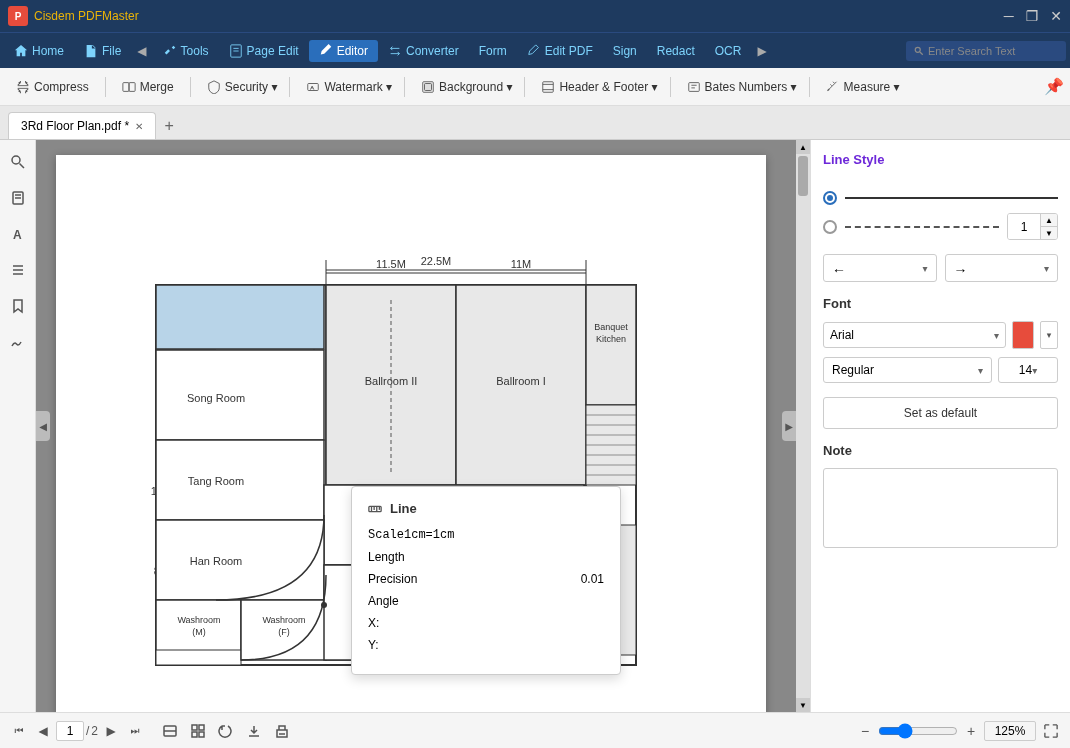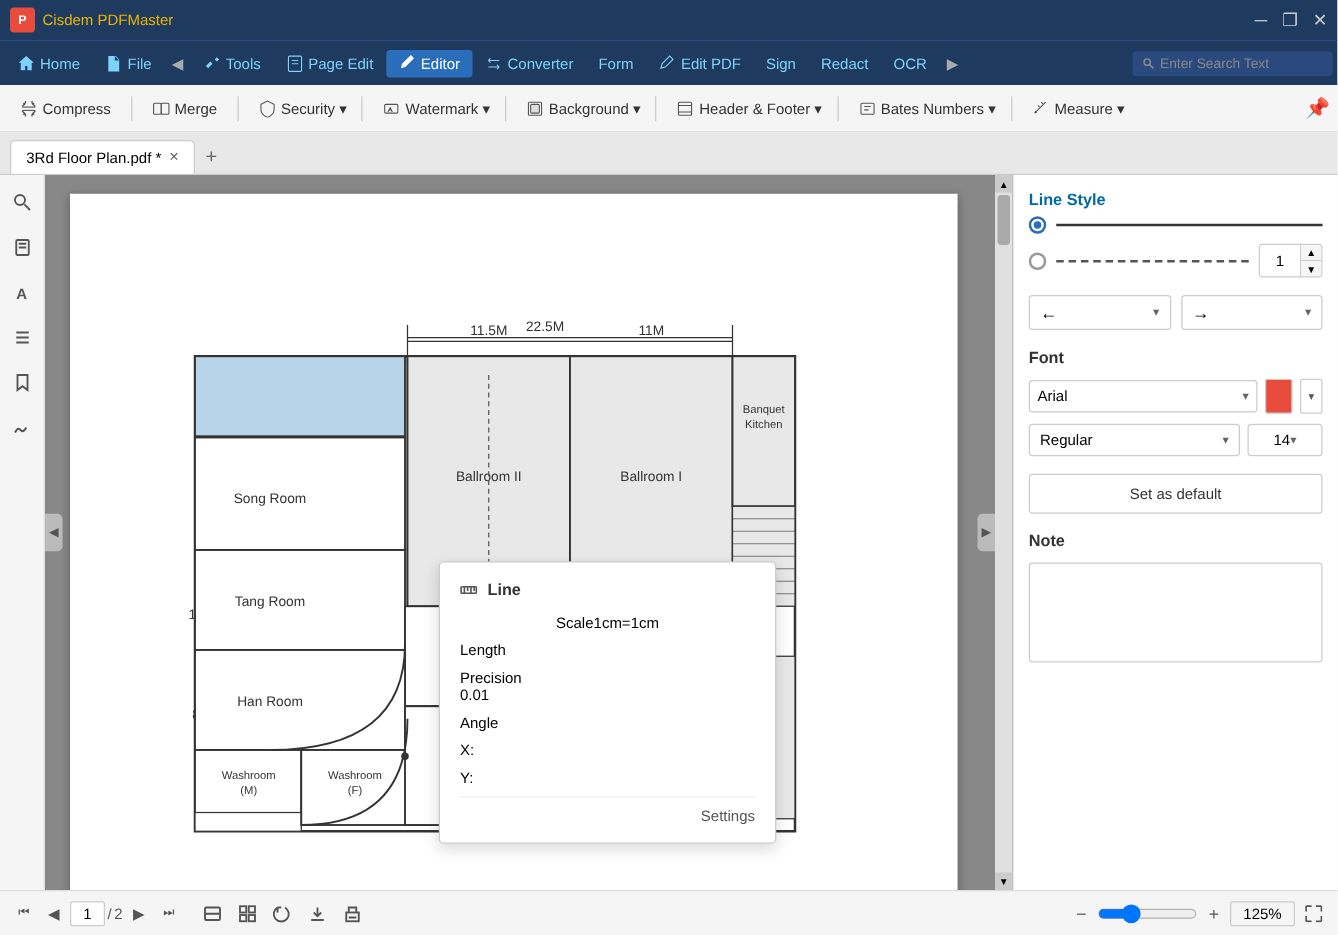--- a/index.html
+++ b/index.html
@@ -354,65 +354,62 @@
           <div style="display:flex;align-items:center;gap:8px;font-weight:600;font-size:13px;margin-bottom:12px;color:#333;">
             <svg width="14" height="14" viewBox="0 0 16 16" fill="none" stroke="#555" stroke-width="1.5">
                 <rect x="1" y="5" width="14" height="6" rx="1"></rect>
                 <line x1="4" y1="5" x2="4" y2="11"></line>
                 <line x1="7" y1="5" x2="7" y2="9"></line>
                 <line x1="10" y1="5" x2="10" y2="11"></line>
                 <line x1="13" y1="5" x2="13" y2="9"></line>
               </svg>
             <span>Line</span>
           </div>
-          <div style="display:flex;justify-content:center;margin-bottom:8px;font-size:12px;">
+          <div style="display:flex;justify-content:flex-start;margin-bottom:8px;font-size:12px;font-family:Liberation Mono, monospace;">
             <span>Scale</span>
             <span>1cm=1cm</span>
           </div>
           <div style="display:flex;justify-content:space-between;margin-bottom:8px;font-size:12px;">
             <span>Length</span>
             <span></span>
           </div>
-          <div style="display:flex;justify-content:space-between;margin-bottom:8px;font-size:12px;flex-direction:column;">
+          <div style="display:flex;justify-content:space-between;margin-bottom:8px;font-size:12px;">
             <span>Precision</span>
             <span>0.01</span>
           </div>
           <div style="display:flex;justify-content:space-between;margin-bottom:8px;font-size:12px;">
             <span>Angle</span>
             <span></span>
           </div>
           <div style="display:flex;justify-content:space-between;margin-bottom:8px;font-size:12px;">
             <span>X:</span>
             <span></span>
           </div>
           <div style="display:flex;justify-content:space-between;margin-bottom:8px;font-size:12px;">
             <span>Y:</span>
             <span></span>
-          </div>
-          <div style="text-align:right;color:#555;cursor:pointer;font-size:12px;border-top:1px solid #eee;padding-top:8px;">
-            <span>Settings</span>
           </div>
         </div>
       </div>
     </div>
 
     <div style="position:absolute;right:0;top:0;width:14px;background:#e0e0e0;height:100%;display:flex;flex-direction:column;align-items:center;">
       <div style="width:14px;height:14px;background:#ccc;display:flex;align-items:center;justify-content:center;cursor:pointer;font-size:8px;">▲</div>
       <div style="width:10px;height:40px;background:#aaa;border-radius:3px;margin:2px auto;cursor:pointer;"></div>
       <div style="width:14px;height:14px;background:#ccc;display:flex;align-items:center;justify-content:center;cursor:pointer;font-size:8px;margin-top:auto;">▼</div>
     </div>
 
     <div style="position:absolute;right:14px;top:50%;transform:translateY(-50%);width:14px;height:30px;background:#bbb;border-radius:4px 0 0 4px;cursor:pointer;display:flex;align-items:center;justify-content:center;z-index:10;font-size:10px;color:#555;">▶</div>
   </div>
 
   <div id="right-panel" style="width:260px;background:white;border-left:1px solid #ddd;padding:12px;overflow-y:auto;">
     
     
     <div style="margin-bottom:14px;">
-      <div style="font-size:13px;font-weight:600;color:#0369a1;margin-bottom:6px;">Line Style</div>
+      <div style="font-size:13px;font-weight:600;color:#6d28d9;margin-bottom:24px;">Line Style</div>
 
       <div style="display:flex;align-items:center;gap:8px;margin-bottom:8px;">
         <div style="width:14px;height:14px;border-radius:50%;border:2px solid #2a6ebb;display:flex;align-items:center;justify-content:center;cursor:pointer;">
           <div style="width:6px;height:6px;border-radius:50%;background:#2a6ebb;"></div>
         </div>
         <div style="flex:1;height:2px;background:#333;"></div>
       </div>
 
       <div style="display:flex;align-items:center;gap:8px;">
         <div style="width:14px;height:14px;border-radius:50%;border:2px solid #999;cursor:pointer;"></div>

